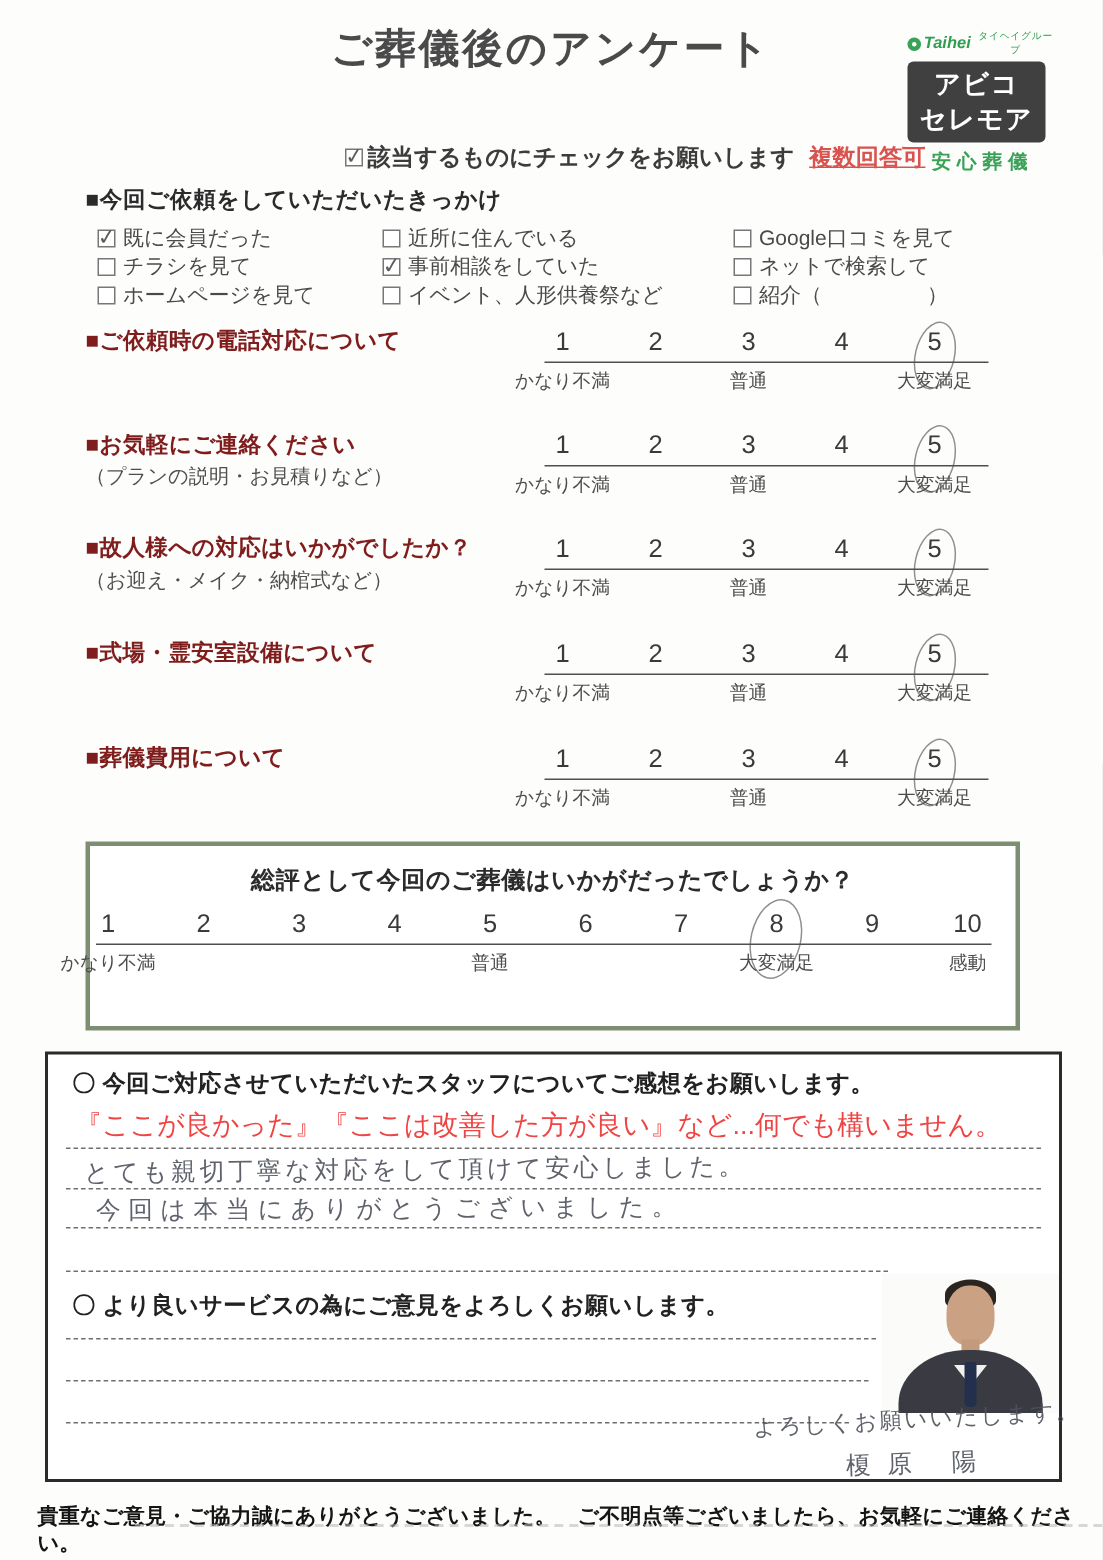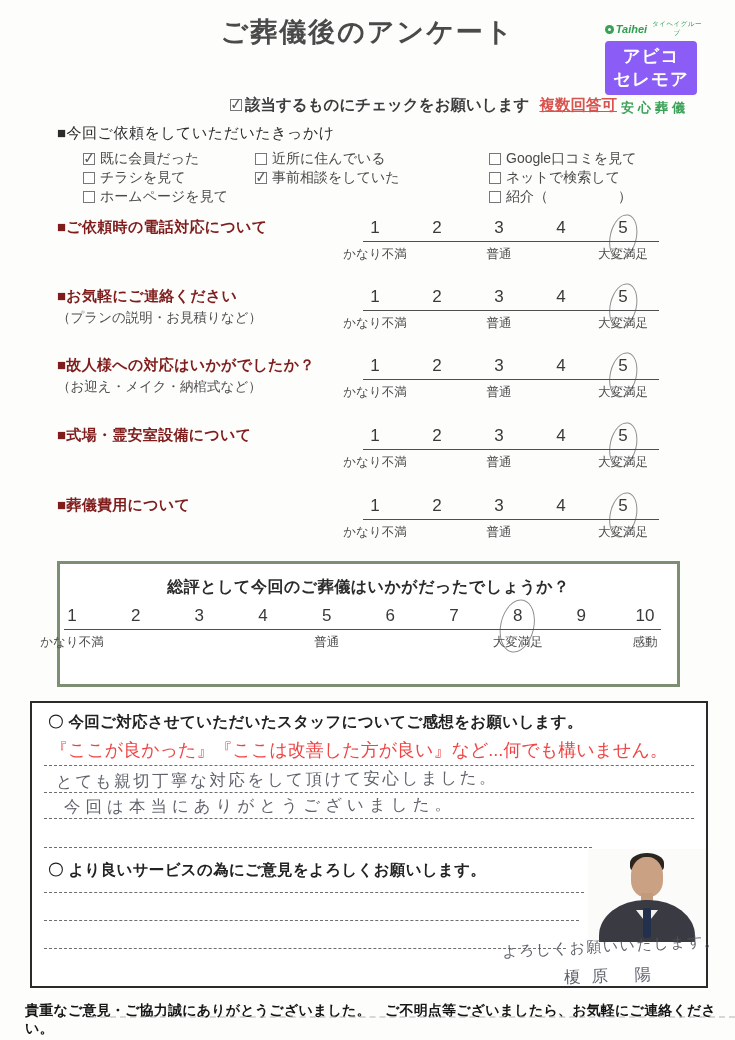--- a/index.html
+++ b/index.html
@@ -31,32 +31,32 @@
   }
 
   
   .logo { position:absolute; top:20px; right:30px; width:100px; text-align:center; }
   .logo-top { display:flex; align-items:center; justify-content:flex-start; gap:2px; margin-bottom:3px; }
   .logo-flower { width:9px; height:9px; border-radius:50%; background:#3aa257; position:relative; }
   .logo-flower::after{ content:""; position:absolute; left:3px; top:3px; width:3px; height:3px; border-radius:50%; background:#fff; }
   .logo-taihei { font-size:11px; font-weight:bold; color:#2f9e4f; font-style:italic; }
   .logo-group { font-size:6.5px; color:#2f9e4f; letter-spacing:0.5px; }
   .logo-box {
-    width:92px; height:54px; background:#8b5cf6; border-radius:4px;
+    width:92px; height:54px; background:#404040; border-radius:4px;
     display:flex; flex-direction:column; align-items:center; justify-content:center;
     color:#fff; font-weight:800; font-size:17.5px; line-height:1.3; letter-spacing:1px;
   }
   .logo-tag { margin-top:4px; font-size:13px; font-weight:bold; color:#3aa257; letter-spacing:4px; }
 
   
   .reasons { position:absolute; top:124px; left:57px; width:660px; }
-  .sec-head { font-size:15px; font-weight:normal; color:#2b2b2b; letter-spacing:0.5px; }
+  .sec-head { font-size:15px; font-weight:bold; color:#2b2b2b; letter-spacing:0.5px; }
   .reason-cols { position:relative; margin-top:6px; height:62px; }
   .rcol { position:absolute; top:0; }
-  .rcol-1 { left:26px; } .rcol-2 { left:198px; } .rcol-3 { left:432px; }
+  .rcol-1 { left:8px; } .rcol-2 { left:198px; } .rcol-3 { left:432px; }
   .check-item { display:flex; align-items:center; height:19px; font-size:14px; color:#4a4a4a; white-space:nowrap; }
   .cb {
     display:inline-block; width:12px; height:12px; border:1.5px solid #777;
     background:#fff; position:relative; margin-right:5px; flex:0 0 12px;
   }
   .cb.checked::after {
     content:"✓"; position:absolute; left:-1px; top:-5px;
     font-size:15px; color:#5d5d5d; transform:rotate(-6deg);
   }
 
@@ -208,20 +208,24 @@
       </div>
       <div class="rcol rcol-2">
         <label class="check-item">
           <span class="cb"></span>
           <span>近所に住んでいる</span>
         </label>
         <label class="check-item">
           <span class="cb checked"></span>
           <span>事前相談をしていた</span>
         </label>
+        <label class="check-item">
+          <span class="cb"></span>
+          <span>イベント、人形供養祭など</span>
+        </label>
       </div>
       <div class="rcol rcol-3">
         <label class="check-item">
           <span class="cb"></span>
           <span>Google口コミを見て</span>
         </label>
         <label class="check-item">
           <span class="cb"></span>
           <span>ネットで検索して</span>
         </label>

